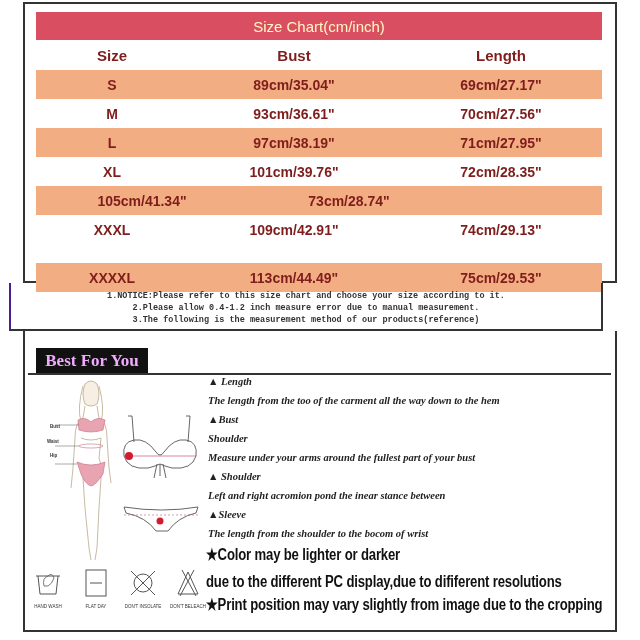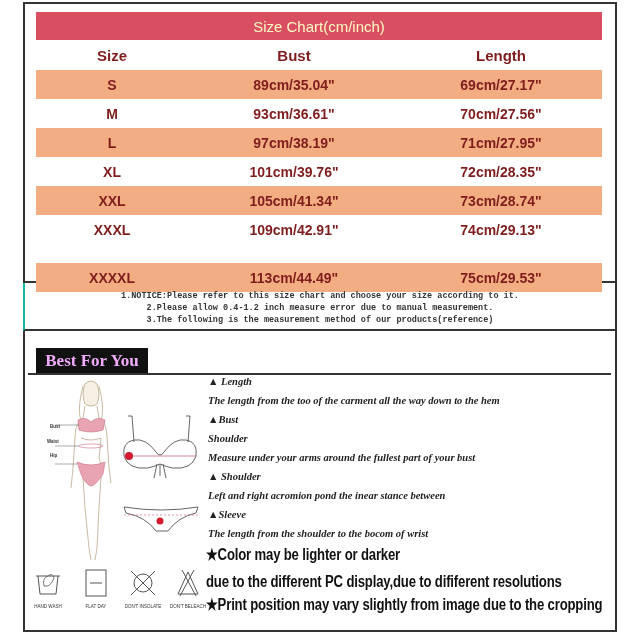--- a/index.html
+++ b/index.html
@@ -5,21 +5,21 @@
   html, body { margin:0; padding:0; background:#ffffff; }
   body { width:640px; height:640px; position:relative; overflow:hidden; font-family:"Liberation Sans", sans-serif; color:#222; }
   .chart-box { position:absolute; left:23px; top:2px; width:594px; height:281px; border:2px solid #333; border-bottom:2px solid #333; box-sizing:border-box; }
   .title-bar { position:absolute; left:36px; top:12px; width:566px; height:28px; background:#d94f61; display:flex; align-items:center; justify-content:center; font-size:15px; color:#fef9c3; }
   .row { position:absolute; left:36px; width:566px; height:29px; display:flex; align-items:center; font-size:14px; font-weight:bold; color:#7f1d1d; }
   .row.orange { background:#f3ad83; }
   .row .c1 { width:152px; text-align:center; }
   .row .c2 { width:212px; text-align:center; }
   .row .c3 { width:202px; text-align:center; }
   .header-row { font-size:15px; font-weight:bold; }
-  .notice-box { position:absolute; left:23px; top:283px; width:594px; height:48px; border-left:2px solid #14b8a6; border-right:2px solid #333; border-bottom:2px solid #333; box-sizing:border-box; }
+  .notice-box { position:absolute; left:9px; top:283px; width:594px; height:48px; border-left:2px solid #4c1d95; border-right:2px solid #333; border-bottom:2px solid #333; box-sizing:border-box; }
   .notice { position:absolute; left:0; width:100%; text-align:center; font-family:"Liberation Mono", monospace; font-size:8.5px; font-weight:bold; color:#333; }
   .lower-box { position:absolute; left:23px; top:331px; width:594px; height:301px; border-left:2px solid #333; border-right:2px solid #333; border-bottom:2px solid #333; box-sizing:border-box; }
   .best-label { position:absolute; left:36px; top:348px; width:112px; height:26px; background:#111; color:#f0abfc; font-family:"Liberation Serif", serif; font-weight:bold; font-size:17px; display:flex; align-items:center; justify-content:center; }
   .best-line { position:absolute; left:28px; top:373px; width:583px; height:2px; background:#333; }
   .mtext { position:absolute; left:208px; font-family:"Liberation Serif", serif; font-weight:bold; font-size:10.5px; color:#222; white-space:nowrap;font-style:italic; }
   .big { position:absolute; font-family:"Liberation Sans", sans-serif; font-weight:bold; font-size:15px; color:#111; white-space:nowrap; transform:scaleX(0.82); transform-origin:left center; letter-spacing:-0.2px; }
   .care { position:absolute; top:568px; width:36px; text-align:center; }
   .care-label { position:absolute; top:604px; font-size:4.5px; color:#333; width:44px; text-align:center; white-space:nowrap; }
   .figure-label { position:absolute; font-size:4.5px; font-weight:bold; color:#333; }
 </style>
@@ -49,21 +49,20 @@
   <div class="c1">L</div>
   <div class="c2">97cm/38.19"</div>
   <div class="c3">71cm/27.95"</div>
 </div>
 <div class="row" style="top:157px;">
   <div class="c1">XL</div>
   <div class="c2">101cm/39.76"</div>
   <div class="c3">72cm/28.35"</div>
 </div>
 <div class="row orange" style="top:186px;">
-  <div class="c1">XXL</div>
   <div class="c2">105cm/41.34"</div>
   <div class="c3">73cm/28.74"</div>
 </div>
 <div class="row" style="top:215px;">
   <div class="c1">XXXL</div>
   <div class="c2">109cm/42.91"</div>
   <div class="c3">74cm/29.13"</div>
 </div>
 <div class="row orange" style="top:244px;margin-top:19px;">
   <div class="c1">XXXXL</div>

